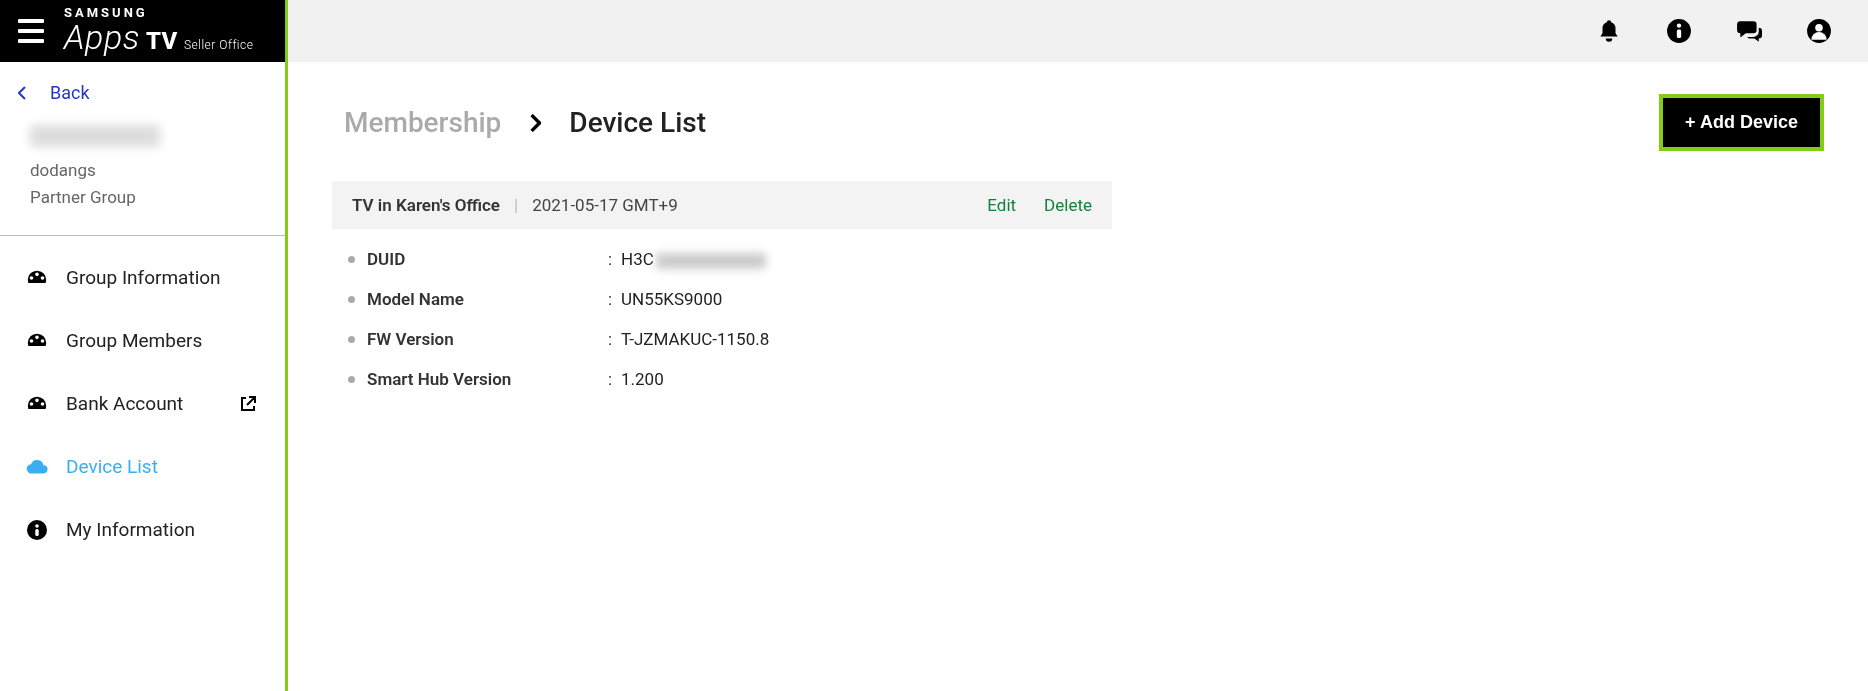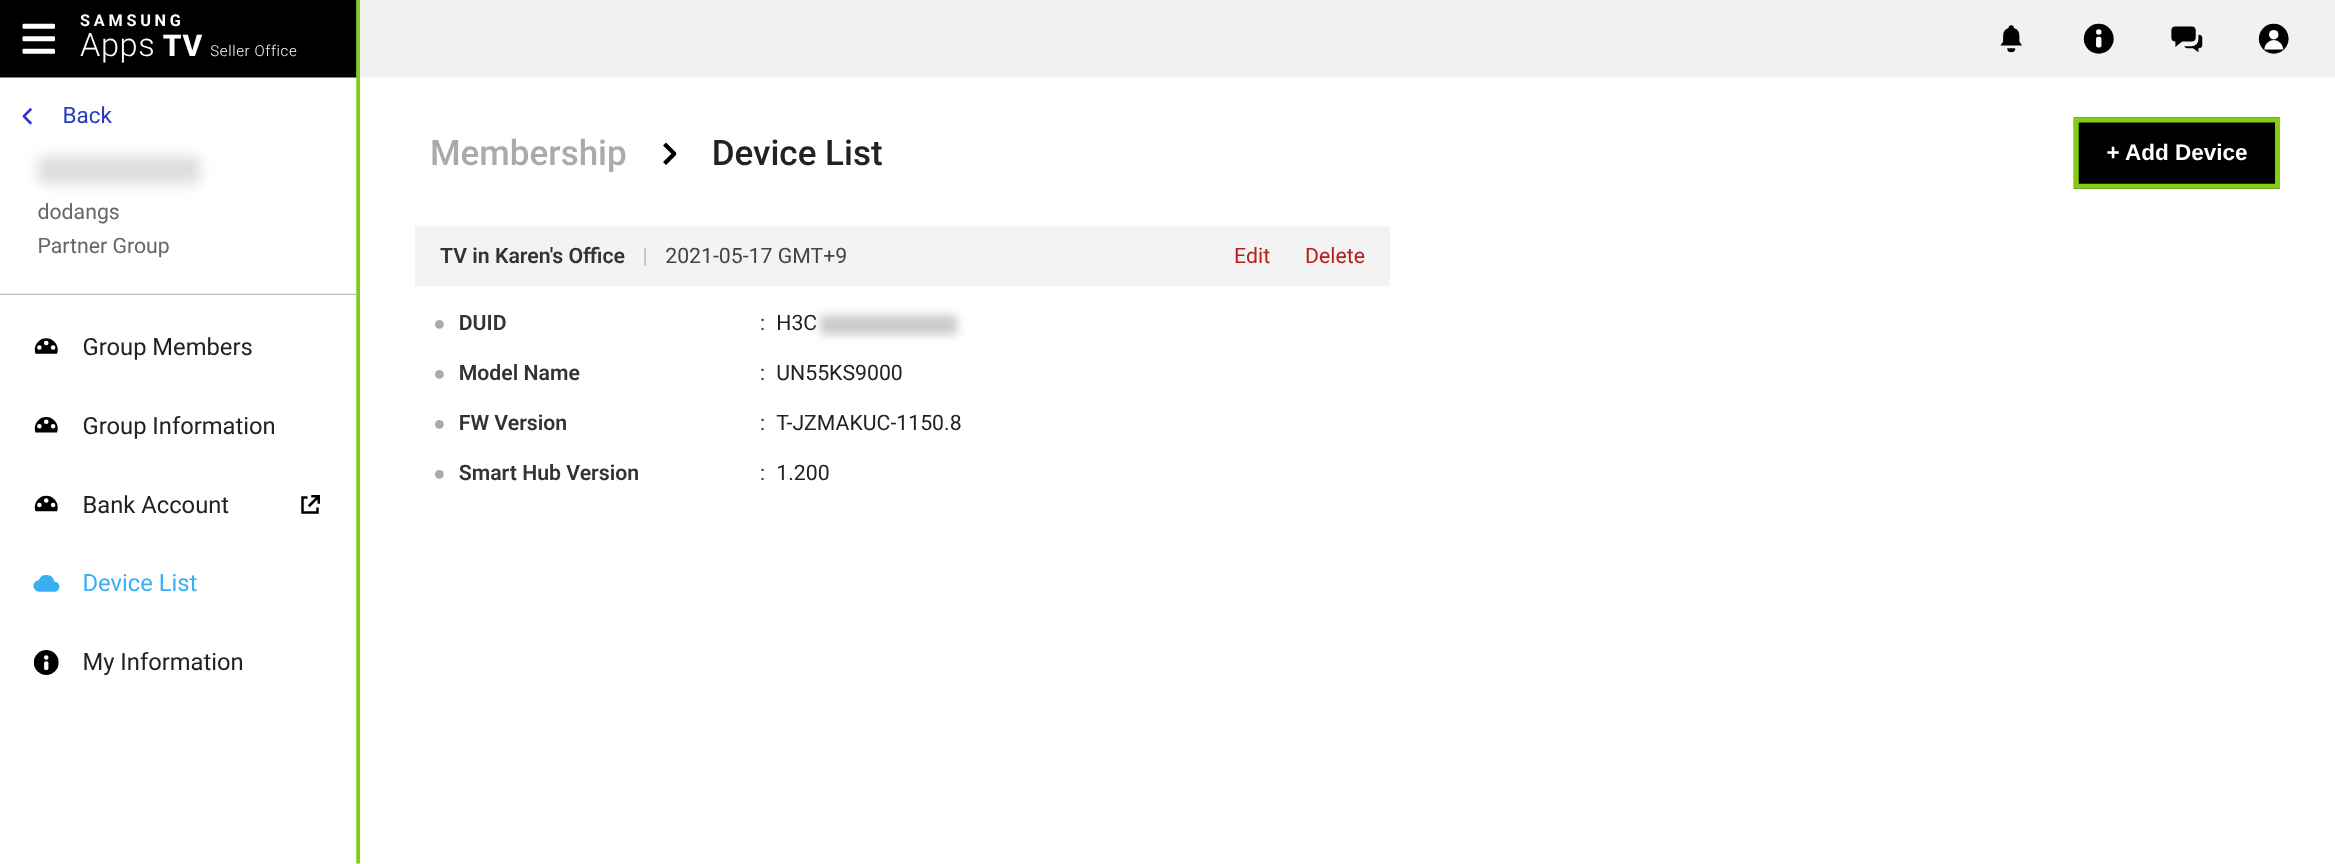--- a/index.html
+++ b/index.html
@@ -5,21 +5,21 @@
     * { margin:0; padding:0; box-sizing:border-box; }
     body { font-family:-apple-system,BlinkMacSystemFont,"Segoe UI",Roboto,Arial,sans-serif; color:#222; background:#fff; }
     .root { display:flex; width:1868px; min-height:691px; }
     .sidebar { width:288px; background:#fff; border-right:3px solid #84cc16; }
     .sb-header { height:62px; background:#000; color:#fff; display:flex; align-items:center; padding:0 18px; gap:20px; }
     .burger { display:flex; flex-direction:column; gap:6px; cursor:pointer; }
     .burger span { width:26px; height:4px; background:#fff; border-radius:1px; display:block; }
     .brand { line-height:1.05; letter-spacing:0.5px; }
     .brand-top { font-size:13px; font-weight:700; letter-spacing:3px; }
     .brand-bot { display:flex; align-items:baseline; gap:6px; }
-    .brand-apps { font-size:26px; font-weight:300; }
+    .brand-apps { font-size:34px; font-weight:300;font-style:italic; }
     .brand-tv { font-size:24px; font-weight:800; }
     .brand-seller { font-size:12px; font-weight:300; }
     .back { display:flex; align-items:center; gap:24px; color:#2638c4; padding:20px 18px 12px; font-size:18px; cursor:pointer; }
     .back svg { width:8px; height:14px; }
     .user-block { padding:10px 30px 24px; }
     .user-name-blur { width:130px; height:22px; background:#ddd; filter:blur(5px); border-radius:4px; margin-bottom:10px; }
     .user-line { font-size:17px; color:#666; line-height:1.6; }
     .divider { height:1px; background:#bbb; width:100%; }
     .nav { padding:10px 0; }
     .nav-item { display:flex; align-items:center; gap:18px; padding:20px 26px; font-size:19px; color:#222; cursor:pointer; position:relative; }
@@ -35,21 +35,21 @@
     .bc-dim { color:#aaa; font-weight:500; }
     .bc-chev { color:#222; font-weight:700; }
     .bc-cur { color:#222; font-weight:500; }
     .add-btn { background:#000; color:#fff; border:4px solid #84cc16; font-size:18px; font-weight:600; padding:14px 22px; cursor:pointer; }
     .card { width:780px; }
     .card-head { background:#f3f3f3; display:flex; align-items:center; padding:14px 20px; font-size:17px; }
     .card-head .title { font-weight:600; color:#333; }
     .card-head .sep { color:#bbb; margin:0 14px; }
     .card-head .date { color:#444; }
     .card-head .actions { margin-left:auto; display:flex; gap:28px; }
-    .card-head .actions span { color:#b91c1c; cursor:pointer; }
+    .card-head .actions span { color:#15803d; cursor:pointer; }
     .fields { padding:10px 10px 0; }
     .field { display:flex; align-items:center; padding:10px 0; font-size:17px; }
     .field .dot { width:7px; height:7px; background:#aaa; border-radius:50%; margin:0 12px 0 6px; }
     .field .lbl { width:232px; font-weight:600; color:#333; }
     .field .colon { width:22px; text-align:center; color:#333; }
     .field .val { color:#222; }
     .field .blur { display:inline-block; width:110px; height:16px; background:#ccc; filter:blur(4px); vertical-align:middle; margin-left:2px; border-radius:3px; }
     .count { padding:20px 14px; font-size:19px; color:#222; }
   </style>
 </head>
@@ -88,29 +88,29 @@
 
     <div class="divider"></div>
 
     <nav class="nav">
       <div class="nav-item">
         <span class="nav-ic">
           <svg viewBox="0 0 24 20" width="22" height="20">
               <path fill="#000" d="M12 2a10 10 0 0 0-10 10 10 10 0 0 0 .6 3.4h18.8A10 10 0 0 0 22 12 10 10 0 0 0 12 2zm-6 10a2 2 0 1 1 0-4 2 2 0 0 1 0 4zm6-4a2 2 0 1 1 0-4 2 2 0 0 1 0 4zm6 4a2 2 0 1 1 0-4 2 2 0 0 1 0 4z"></path>
             </svg>
         </span>
-        <span>Group Members</span>
+        <span>Group Information</span>
       </div>
       <div class="nav-item">
         <span class="nav-ic">
           <svg viewBox="0 0 24 20" width="22" height="20">
               <path fill="#000" d="M12 2a10 10 0 0 0-10 10 10 10 0 0 0 .6 3.4h18.8A10 10 0 0 0 22 12 10 10 0 0 0 12 2zm-6 10a2 2 0 1 1 0-4 2 2 0 0 1 0 4zm6-4a2 2 0 1 1 0-4 2 2 0 0 1 0 4zm6 4a2 2 0 1 1 0-4 2 2 0 0 1 0 4z"></path>
             </svg>
         </span>
-        <span>Group Information</span>
+        <span>Group Members</span>
       </div>
       <div class="nav-item">
         <span class="nav-ic">
           <svg viewBox="0 0 24 20" width="22" height="20">
               <path fill="#000" d="M12 2a10 10 0 0 0-10 10 10 10 0 0 0 .6 3.4h18.8A10 10 0 0 0 22 12 10 10 0 0 0 12 2zm-6 10a2 2 0 1 1 0-4 2 2 0 0 1 0 4zm6-4a2 2 0 1 1 0-4 2 2 0 0 1 0 4zm6 4a2 2 0 1 1 0-4 2 2 0 0 1 0 4z"></path>
             </svg>
         </span>
         <span>Bank Account</span>
         <span class="ext-link">
           <svg viewBox="0 0 18 18" width="18" height="18">

